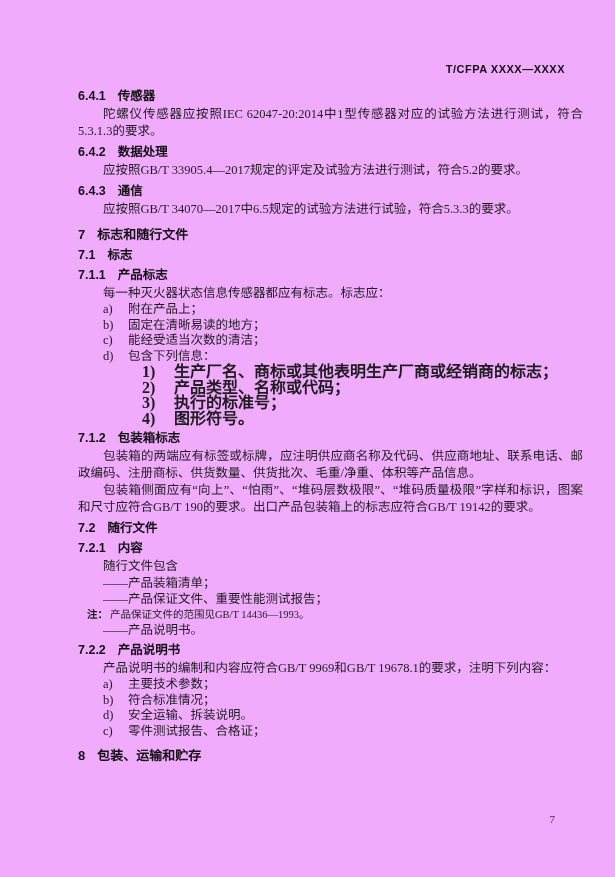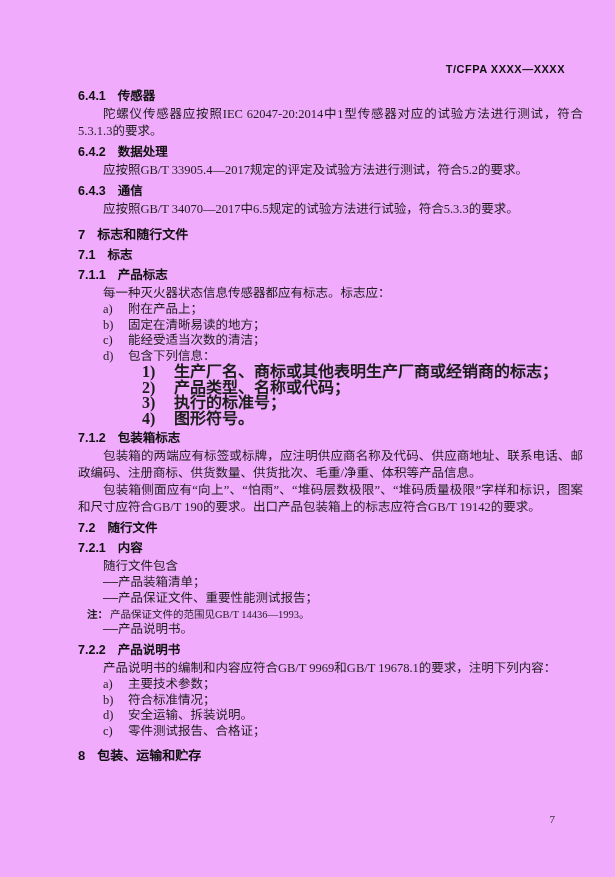--- a/index.html
+++ b/index.html
@@ -19,21 +19,21 @@
     font-family:"Liberation Sans","DejaVu Sans",sans-serif; font-weight:700; color:#111;
   }
   .h1 { font-size:13px;   line-height:17px; margin:8px 0 4px; }
   .h2, .h3 { font-size:12.5px; line-height:16px; margin:4px 0 2px; }
   .content .blk:first-child { margin-top:0; }
   .num { margin-right:12px; }
   .para { font-size:12.5px; line-height:17px; text-indent:2em; text-align:justify; }
   .item    { font-size:12.5px; line-height:15.5px; padding-left:2em; }
   .subitem { font-size:16px; line-height:15.5px; padding-left:4em;font-weight:bold; }
   .item .lbl, .subitem .lbl { display:inline-block; width:2em; }
-  .dash { font-size:12.5px; line-height:16px; padding-left:2em;font-family:Liberation Mono, monospace; }
+  .dash { font-size:12.5px; line-height:16px; padding-left:2em; }
   .note { font-size:10.5px; line-height:14px; padding-left:9px; }
   .note .lbl {
     font-family:"Liberation Sans","DejaVu Sans",sans-serif;
     font-weight:700; margin-right:2px;
   }
   .page-number {
     position:absolute; top:813px; right:60px;
     font-size:11px; color:#333;
   }
 </style>

